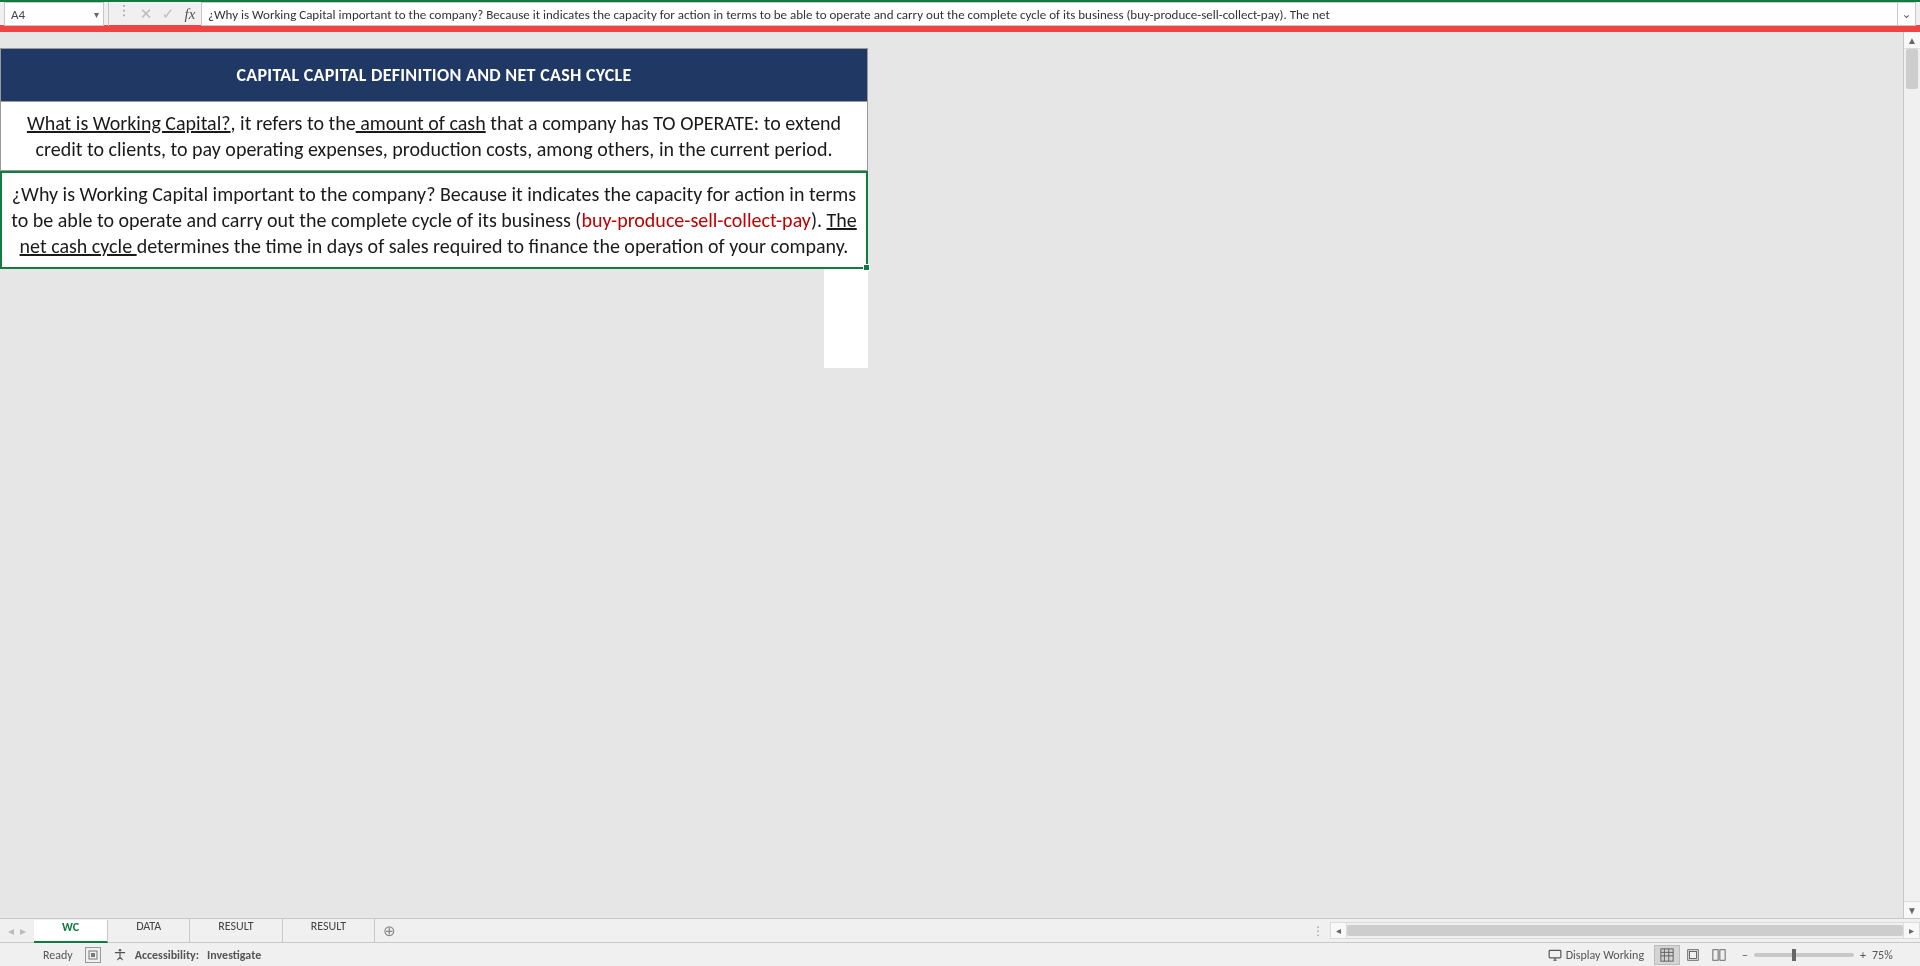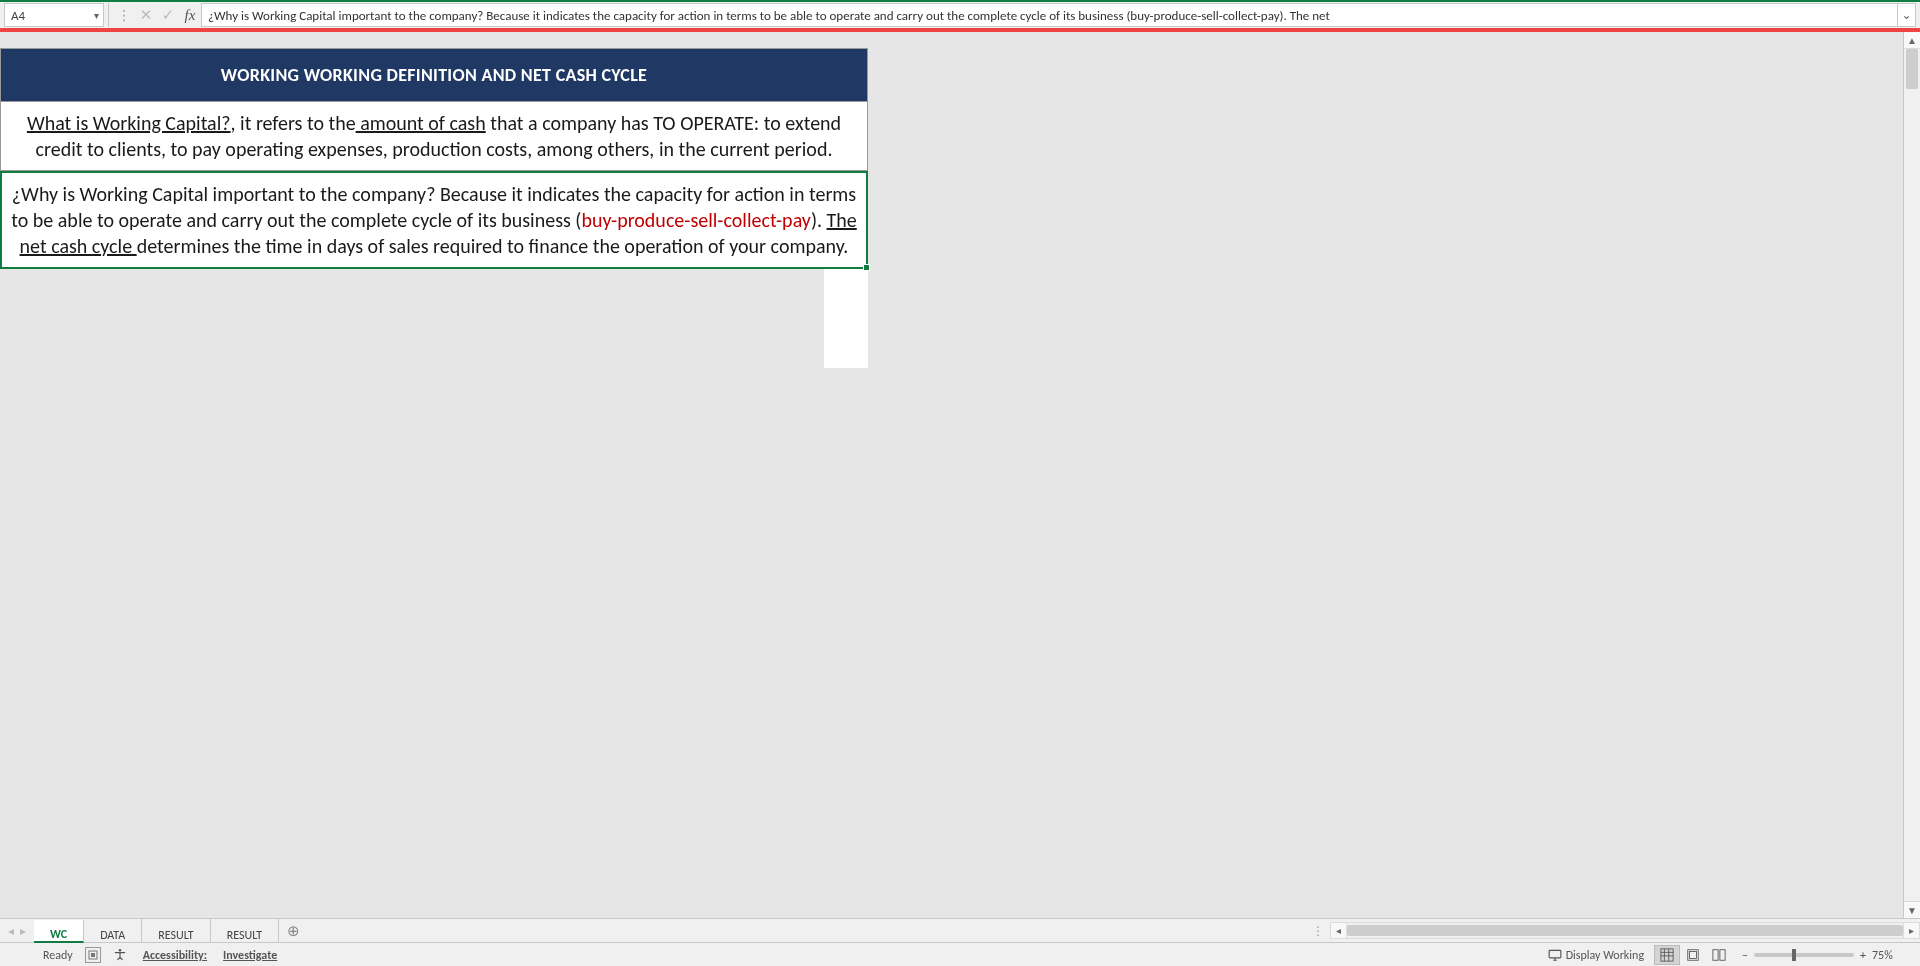--- a/index.html
+++ b/index.html
@@ -4,22 +4,22 @@
 <style>
 * { box-sizing: border-box; margin: 0; padding: 0; }
 html, body { width: 100%; height: 100%; overflow: hidden; font-family: "Segoe UI", Calibri, sans-serif; background: #e6e6e6; }
 .app { display: flex; flex-direction: column; width: 100%; height: 100%; }
 
 
 .top-green { height: 2px; background: #107c41; }
 
 
 .formula-bar {
-  display: flex; align-items: center; height: 30px; background: #f0f0f0;
-  border-bottom: 4px solid #ef4444; font-size: 13px; color: #444;
+  display: flex; align-items: flex-start; height: 30px; background: #f0f0f0;
+  border-bottom: 7px solid #ef4444; font-size: 13px; color: #444;
   padding: 0 4px;
 }
 .name-box {
   width: 100px; height: 24px; background: #fff; border: 1px solid #c8c8c8;
   display: flex; align-items: center; padding: 0 6px; position: relative; color:#444;
 }
 .name-box .dd { position: absolute; right: 4px; font-size: 10px; color: #666; }
 .fb-sep { width: 1px; height: 24px; background: #c8c8c8; margin: 0 4px; }
 .fb-dots { color:#999; padding:0 4px; font-size:14px; }
 .fb-btn { width: 22px; height: 24px; display: flex; align-items: center; justify-content: center; color: #bbb; font-size: 15px; }
@@ -57,35 +57,35 @@
 .fill-handle { position:absolute; right:-4px; bottom:-4px; width:7px; height:7px; background:#107c41; border:1px solid #fff; }
 u.b { font-weight:normal; text-decoration:underline; }
 .red { color:#c00000; }
 .white-gap { position:absolute; left:824px; top:16px; width:44px; height:320px; background:#fff; }
 
 
 .tabs-bar { height:24px; background:#f0f0f0; border-top:1px solid #c8c8c8; display:flex; align-items:center; font-size:12px; color:#555; }
 .tabs-nav { display:flex; align-items:center; padding:0 8px; gap:6px; color:#bbb; }
 .tabs-nav span { font-size:12px; }
 .tabs { display:flex; align-items:flex-end; height:100%; }
-.tab { padding:0 16px; height:100%; display:flex; align-items:flex-end; border-right:1px solid #c8c8c8; background:#f0f0f0; color:#444; }
+.tab { padding:0 28px; height:100%; display:flex; align-items:flex-start; border-right:1px solid #c8c8c8; background:#f0f0f0; color:#444; }
 .tab.active { background:#fff; color:#107c41; font-weight:bold; border-bottom:2px solid #107c41; position:relative; top:1px; }
 .tab-add { width:28px; display:flex; align-items:center; justify-content:center; color:#888; font-size:15px; }
 .tabs-spacer { flex:1; }
 .tabs-mid-dots { color:#999; padding:0 6px; }
 .hscroll { display:flex; align-items:center; height:100%; width:590px; }
 .hscroll .harrow { width:17px; height:17px; display:flex; align-items:center; justify-content:center; font-size:10px; color:#666; background:#f8f8f8; border:1px solid #dcdcdc;}
 .hscroll .htrack { flex:1; height:17px; background:#f0f0f0; border-top:1px solid #dcdcdc; border-bottom:1px solid #dcdcdc; position:relative;}
 .hscroll .hthumb { position:absolute; left:0; top:2px; bottom:2px; width:100%; background:#cdcdcd; border-radius:2px;}
 
 
 .status-bar { height:24px; background:#f0f0f0; border-top:1px solid #c8c8c8; display:flex; align-items:center; font-size:12px; color:#555; padding:0 8px; gap:12px;}
 .status-left { display:flex; align-items:center; gap:12px;margin-left:35px; }
 .macro-icon { width:16px; height:16px; border:1px solid #999; display:flex; align-items:center; justify-content:center; font-size:9px; color:#666;}
-.acc { display:flex; align-items:center; gap:16px;text-decoration:underline; }
+.acc { display:flex; align-items:center; gap:8px; }
 .acc .accicon { font-size:13px; }
 .acc b { font-weight:bold; }
 .status-spacer { flex:1; }
 .status-right { display:flex; align-items:center; gap:10px; }
 .ds { display:flex; align-items:center; gap:4px; }
 .view-btns { display:flex; align-items:center; }
 .view-btn { width:26px; height:20px; display:flex; align-items:center; justify-content:center; border:1px solid transparent; color:#666;}
 .view-btn.active { background:#d4d4d4; border-color:#bbb;}
 .zoom { display:flex; align-items:center; gap:6px; }
 .zoom-track { width:100px; height:4px; background:#c8c8c8; position:relative; border-radius:2px;}
@@ -114,21 +114,21 @@
       <span>¿Why is Working Capital important to the company? Because it indicates the capacity for action in terms to be able to operate and carry out the complete cycle of its business (buy-produce-sell-collect-pay). The net</span>
     </div>
     <div class="fb-expand">⌄</div>
   </div>
 
   <div class="workspace">
     <div class="sheet-area">
       <div class="white-gap"></div>
       <div class="cells-wrap">
         <div class="header-cell">
-          <span>WORKING WORKING DEFINITION AND NET CASH CYCLE</span>
+          <span>CAPITAL CAPITAL DEFINITION AND NET CASH CYCLE</span>
         </div>
         <div class="body-cell">
           <u class="b">What is Working Capital?</u><span>, it refers to the</span><u class="b"> amount of cash</u><span> that a company has TO OPERATE: to extend credit to clients, to  pay operating expenses, production costs, among others, in the current period.</span>
         </div>
         <div class="body-cell selected">
           <span>¿Why is Working Capital important to the company? Because it indicates the capacity for action in terms to be able to operate and carry out the complete cycle of its business (</span><span class="red">buy-produce-sell-collect-pay</span><span>). </span><u class="b">The net cash cycle </u><span>determines the time in days of sales required to finance the operation of your company.</span>
           <div class="fill-handle"></div>
         </div>
       </div>
     </div>

